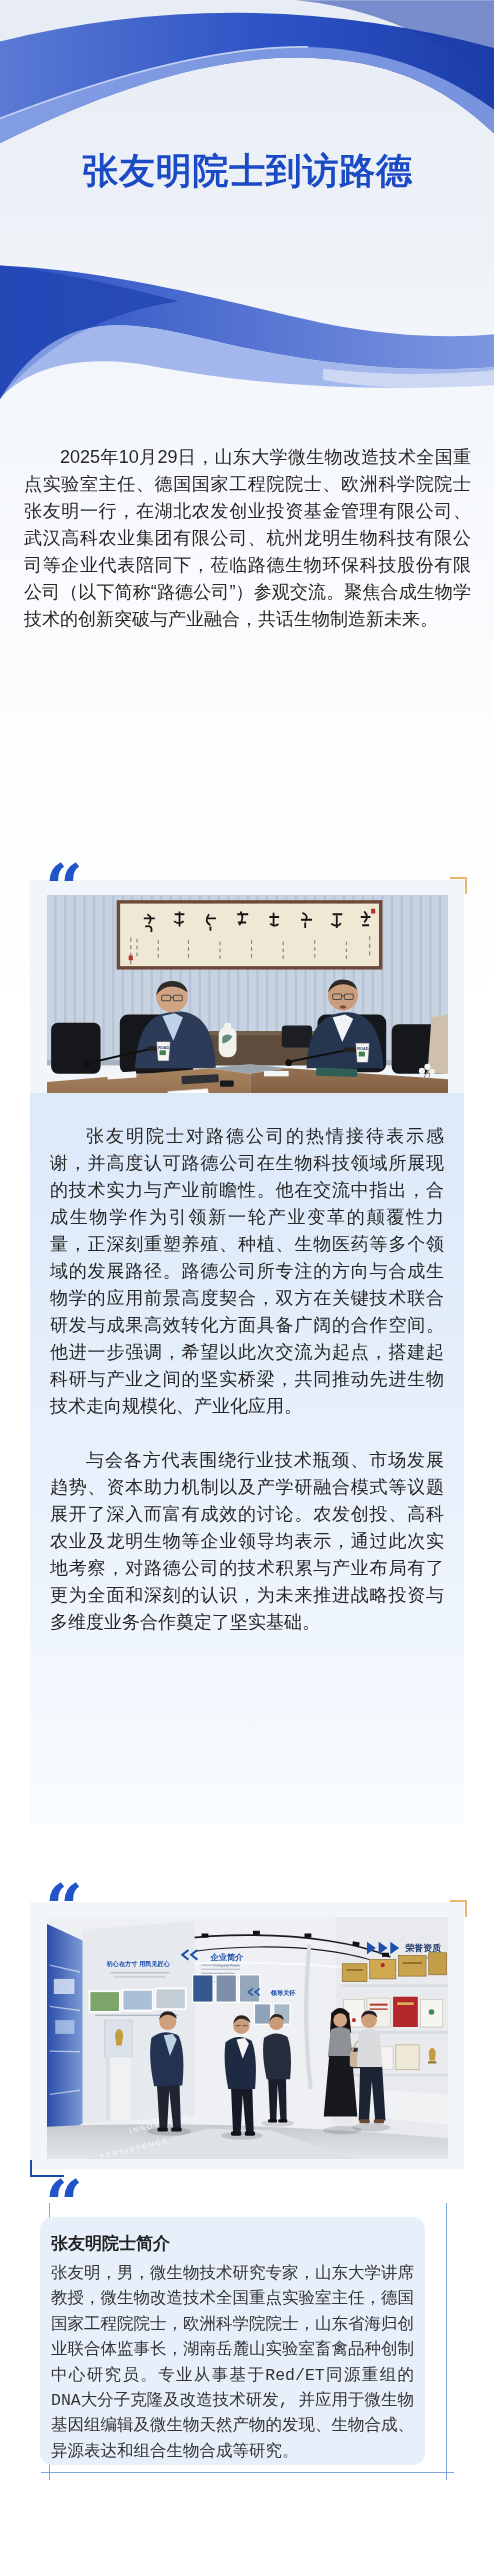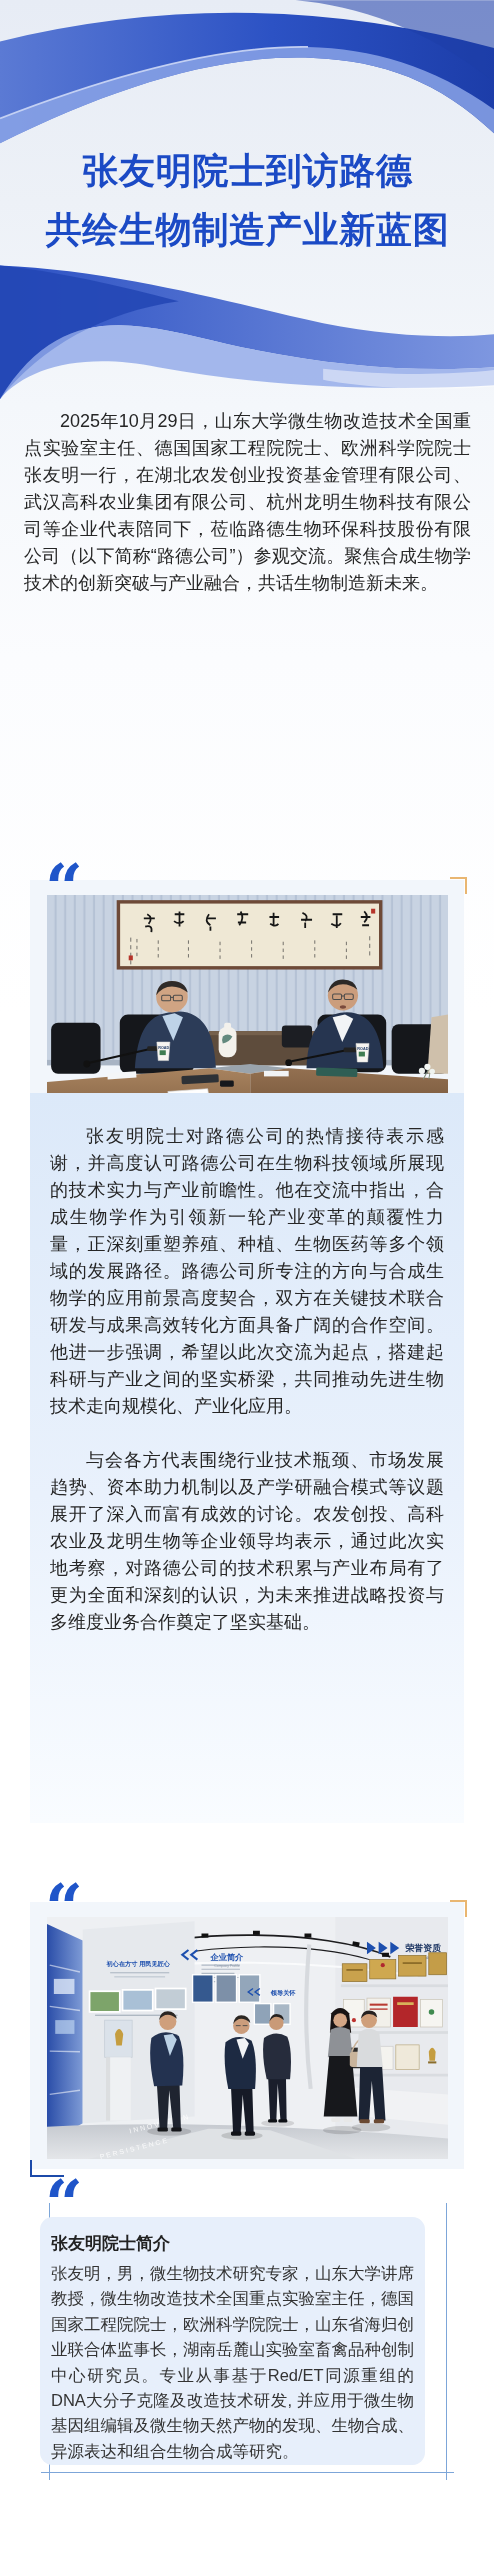--- a/index.html
+++ b/index.html
@@ -5,35 +5,35 @@
   html,body{margin:0;padding:0;background:#ffffff;}
   #page{position:relative;width:495px;height:2530px;margin:0 auto;overflow:hidden;
         background:linear-gradient(180deg,#e7ecf5 0%,#edf1f7 8%,#f4f7fb 16%,#fbfcfe 26%,#ffffff 40%,#ffffff 100%);
         font-family:"Liberation Sans","DejaVu Sans",sans-serif;}
   .abs{position:absolute;}
   .title{left:0;top:141px;width:495px;text-align:center;font-size:36px;line-height:59px;
          font-weight:700;color:#1b4ac5;letter-spacing:0.7px;}
   .paras{font-size:18px;line-height:27px;color:#262626;text-align:justify;}
   .paras p{margin:0;text-indent:2em;}
   .paras p + p{margin-top:27px;}
-  .paras-a{left:24px;top:408px;width:447px;}
+  .paras-a{left:24px;top:444px;width:447px;}
   .panel-photo{left:30px;width:434px;background:#f2f6fb;}
   .panel-mid{left:30px;top:1093px;width:434px;height:730px;
              background:linear-gradient(180deg,#dce9f9 0%,#e9f1fc 55%,#f9fcff 100%);}
   .paras-b{padding:30px 20px 0 20px;}
   .quote{position:absolute;width:62px;height:49px;overflow:hidden;color:#1f55c9;
          font:700 66px/69px "DejaVu Serif",serif;}
   .corner-tr{width:15px;height:15px;border-top:2.1px solid #e9b671;border-right:2.1px solid #e9b671;}
   .corner-bl{width:32px;height:15px;border-left:2.1px solid #1c4aa9;border-bottom:2.1px solid #1c4aa9;}
   .vline{width:1.4px;height:277px;top:2203px;background:#7da6d9;}
   .hline{left:41px;top:2472px;width:413px;height:1.4px;background:#7da6d9;}
   .profile-card{left:40px;top:2217px;width:385px;height:248px;border-radius:12.4px;
                 background:#e7effb;box-sizing:border-box;padding:15px 11px 0 11px;}
   .profile-title{font-size:17px;line-height:23.4px;font-weight:700;color:#222;}
-  .profile-body{margin-top:5.5px;font-size:16.5px;line-height:25.4px;color:#333;text-align:justify;}
+  .profile-body{margin-top:5.5px;font-size:16.5px;line-height:25.4px;color:#333;text-align:justify;font-family:Liberation Mono, monospace;}
   .footer{left:58px;top:2529px;font-size:15px;line-height:22px;color:#8e9298;}
   .footer p{margin:0;font-weight:bold;}
   .footer p + p{margin-top:1.4px;}
   svg text{font-family:"Liberation Sans","DejaVu Sans",sans-serif;}
 </style>
 </head>
 <body>
 
 <div id="page">
 
@@ -46,21 +46,20 @@
       </linearGradient>
     </defs>
     <path d="M0,60 Q360,-28 720,70 L720,195 C640,118 556,88 456,84 C320,78 170,124 0,208 Z" fill="url(#w1g)"></path>
     <path d="M430,0 H720 V120 C620,40 520,8 430,0 Z" fill="#1d3ea8" opacity="0.55"></path>
     <path d="M0,208 C170,124 320,78 456,84 C556,88 640,118 720,195 L720,160 C630,95 540,70 448,68 C320,66 160,110 0,172 Z" fill="#8aa3e6" opacity="0.85"></path>
     <path d="M0,172 C160,110 320,66 448,68" stroke="#ccd7f5" stroke-width="2.5" fill="none" opacity="0.9"></path>
   </svg>
 
   <div class="abs title">
     <div>张友明院士到访路德</div>
-    <div>共绘生物制造产业新蓝图</div>
   </div>
 
   <svg class="abs" style="left:0;top:264px" width="495" height="135" viewBox="0 0 720 196">
     <defs>
       <linearGradient id="w2g" x1="0" y1="0" x2="1" y2="0">
         <stop offset="0" stop-color="#2b50c3"></stop>
           <stop offset="1" stop-color="#7e97e0"></stop>
       </linearGradient>
     </defs>
     <path d="M0,2 C180,10 340,58 470,86 C570,106 660,108 720,102 L720,150 C600,158 470,148 330,116 C200,86 90,50 0,196 Z" fill="url(#w2g)"></path>

